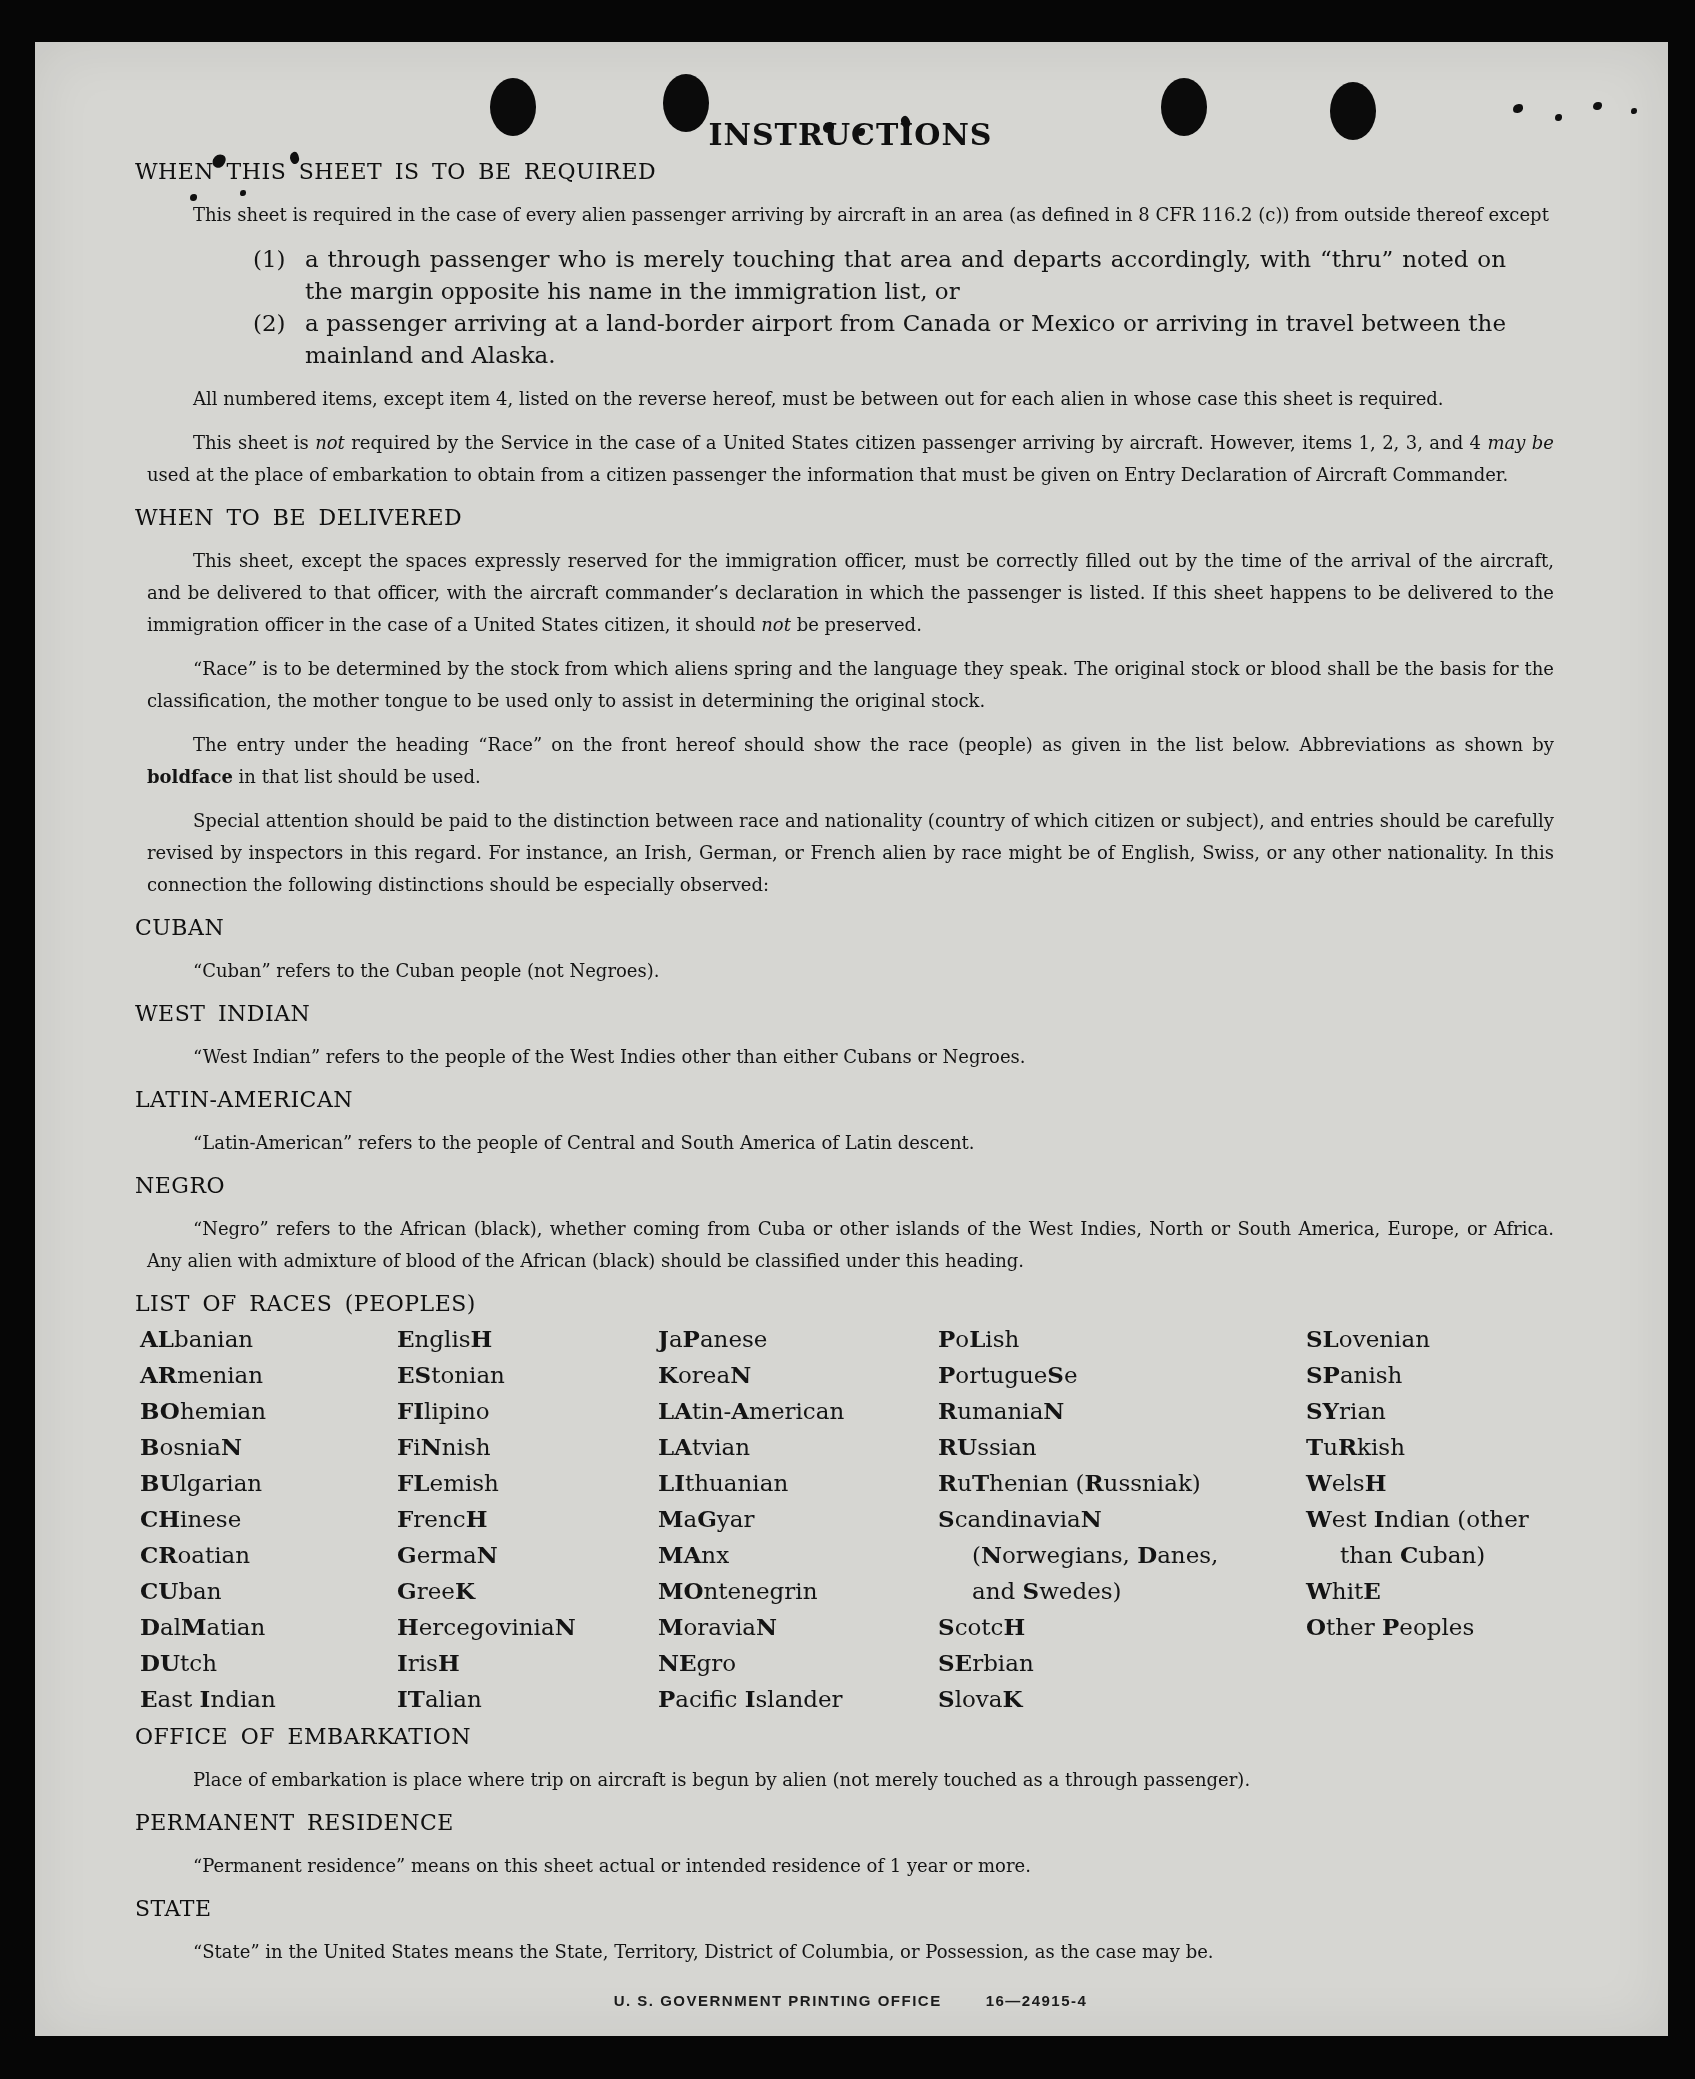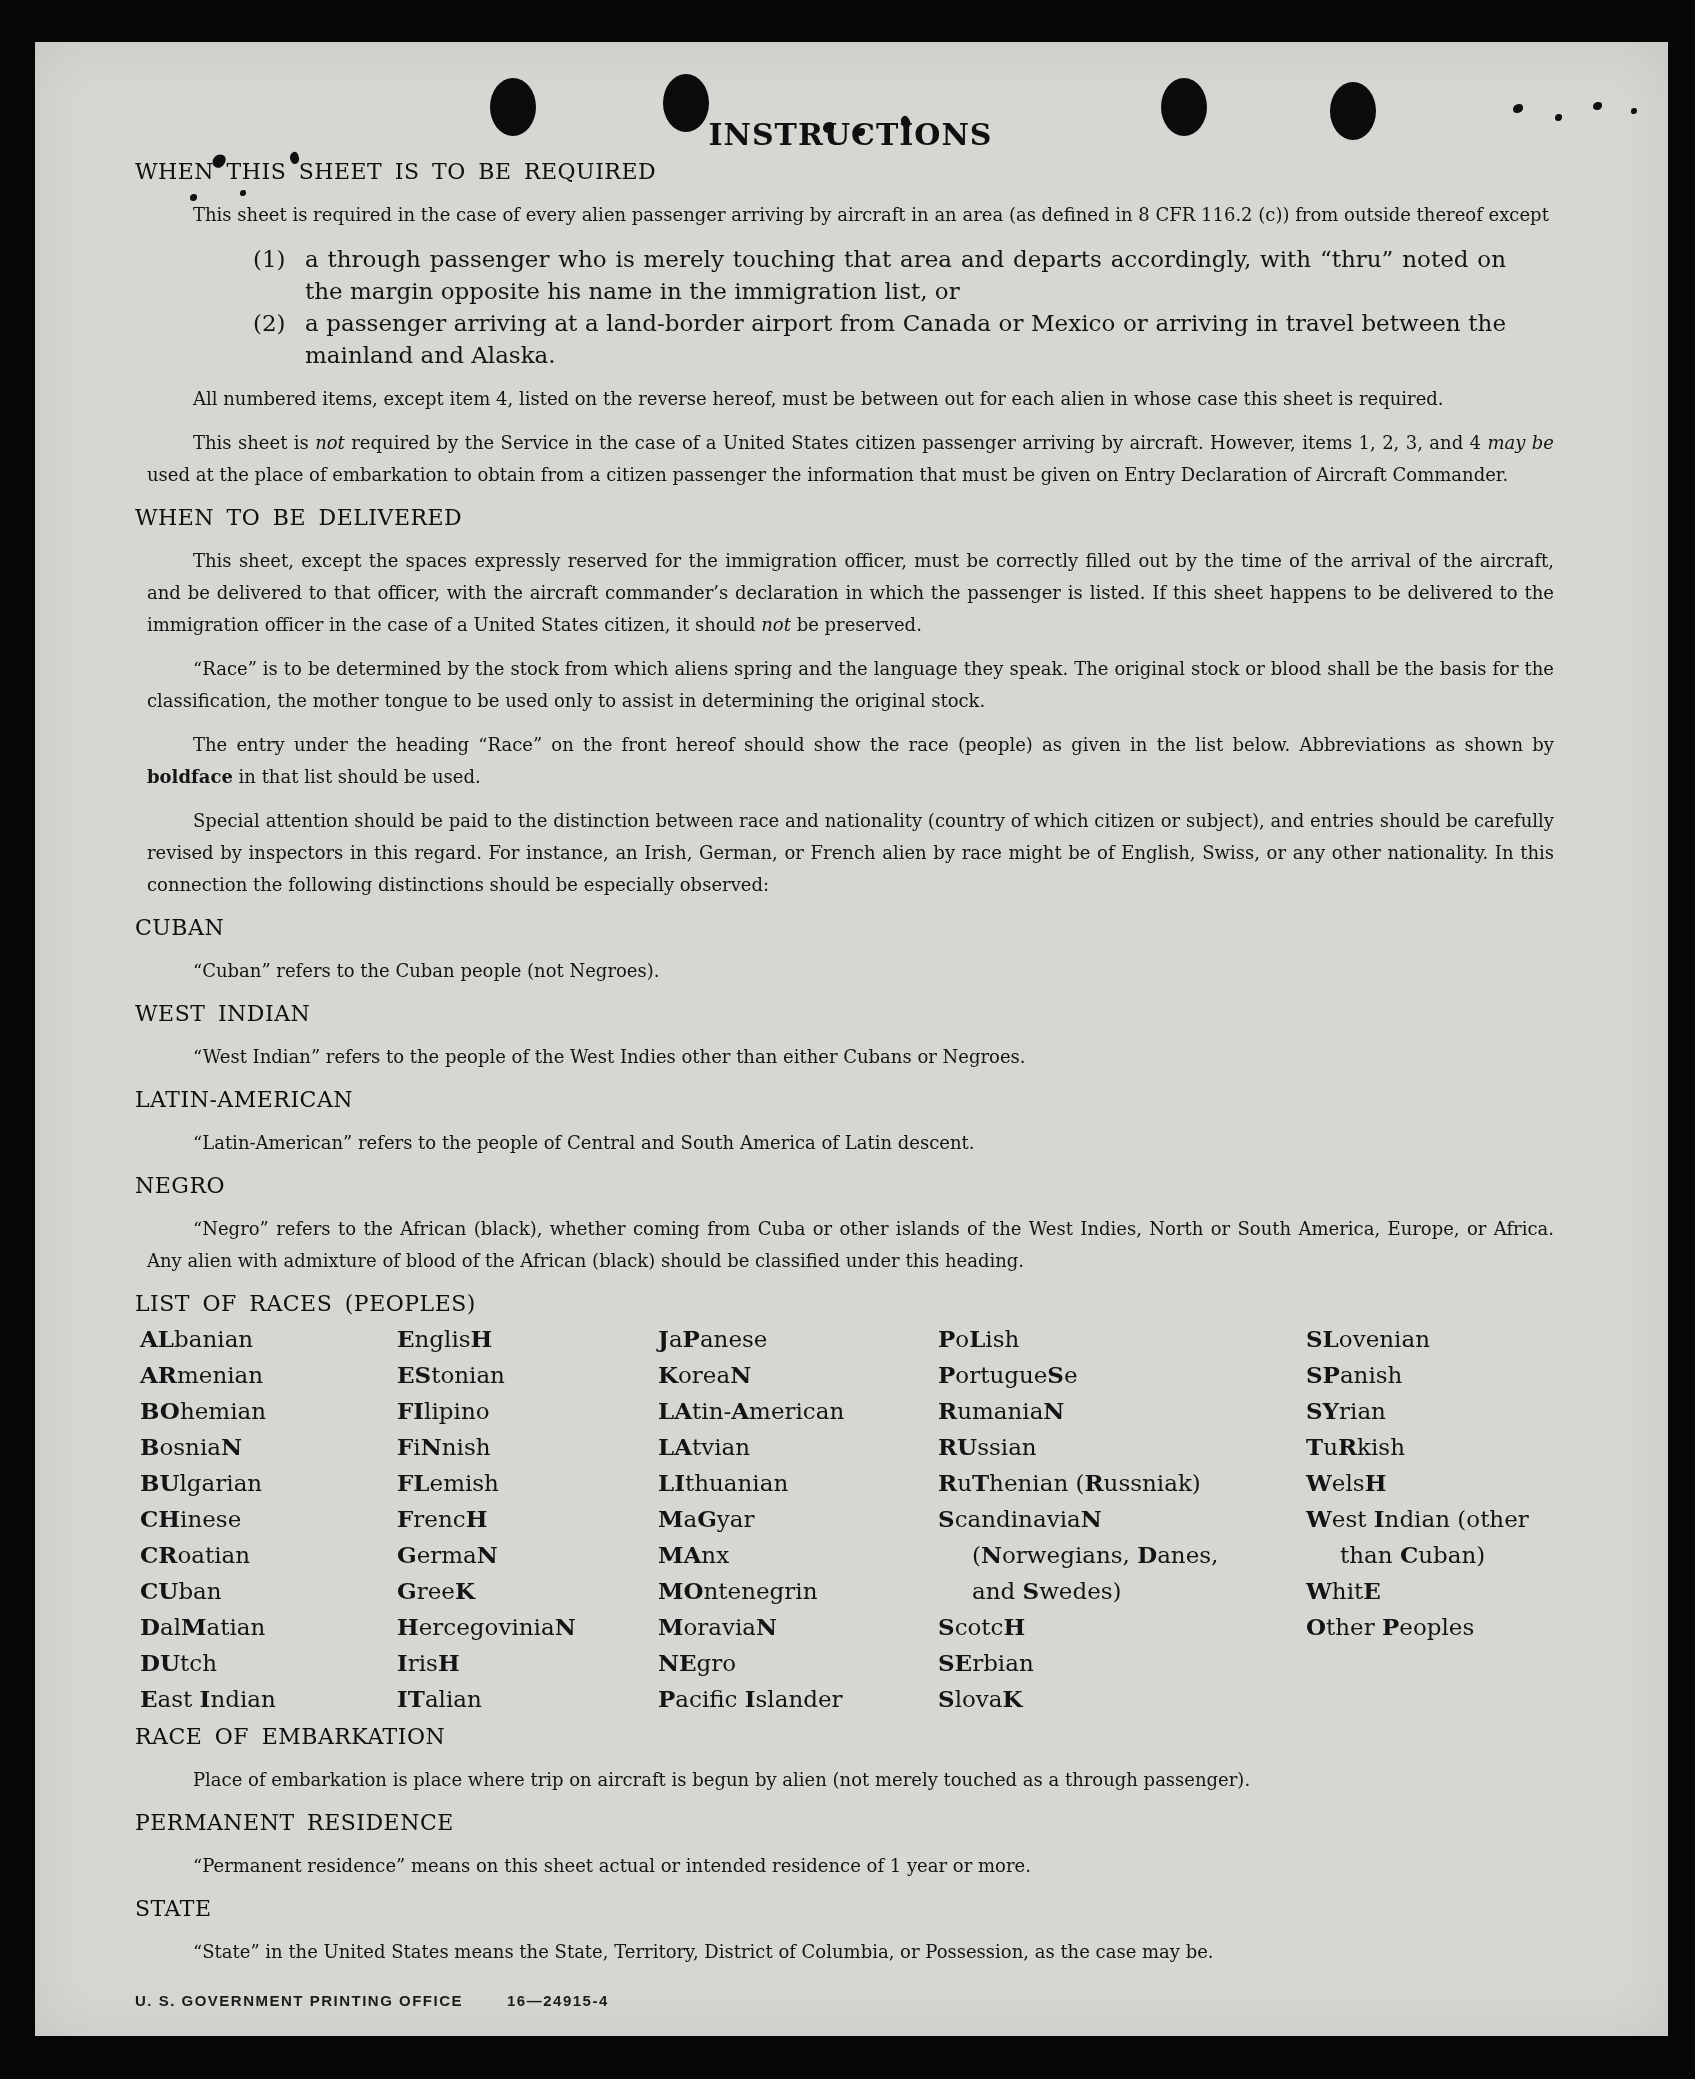--- a/index.html
+++ b/index.html
@@ -79,20 +79,21 @@
   .race-col{font-size:23px;line-height:35px;color:#141414;}
   .race-item{
     padding-left:34px;
     text-indent:-34px;
   }
   .race-col:nth-child(4) .race-item{max-width:262px;}
   .race-col:nth-child(5) .race-item{max-width:250px;}
   .race-item b{font-weight:bold;}
   .footer{
     margin-top:24px;
+    text-align:center;
     font-family:"Liberation Sans", sans-serif;
     font-size:15px;
     font-weight:bold;
     letter-spacing:1.5px;
     color:#1b1b1b;
   }
   .footer .gap{display:inline-block;width:44px;}
   i{font-style:italic;}
   b{font-weight:bold;}
 </style>
@@ -222,21 +223,21 @@
           <div class="race-item"><b>T</b>u<b>R</b>kish</div>
           <div class="race-item"><b>W</b>els<b>H</b></div>
           <div class="race-item"><b>W</b>est <b>I</b>ndian (other than <b>C</b>uban)</div>
           <div class="race-item"><b>W</b>hit<b>E</b></div>
           <div class="race-item"><b>O</b>ther <b>P</b>eoples</div>
         </div>
       </div>
   </section>
 
   <section>
-    <h2 class="sec-head">RACE OF EMBARKATION</h2>
+    <h2 class="sec-head">OFFICE OF EMBARKATION</h2>
     <p class="body">Place of embarkation is place where trip on aircraft is begun by alien (not merely touched as a through passenger).</p>
   </section>
 
   <section>
     <h2 class="sec-head">PERMANENT RESIDENCE</h2>
     <p class="body">“Permanent residence” means on this sheet actual or intended residence of 1 year or more.</p>
   </section>
 
   <section>
     <h2 class="sec-head">STATE</h2>

